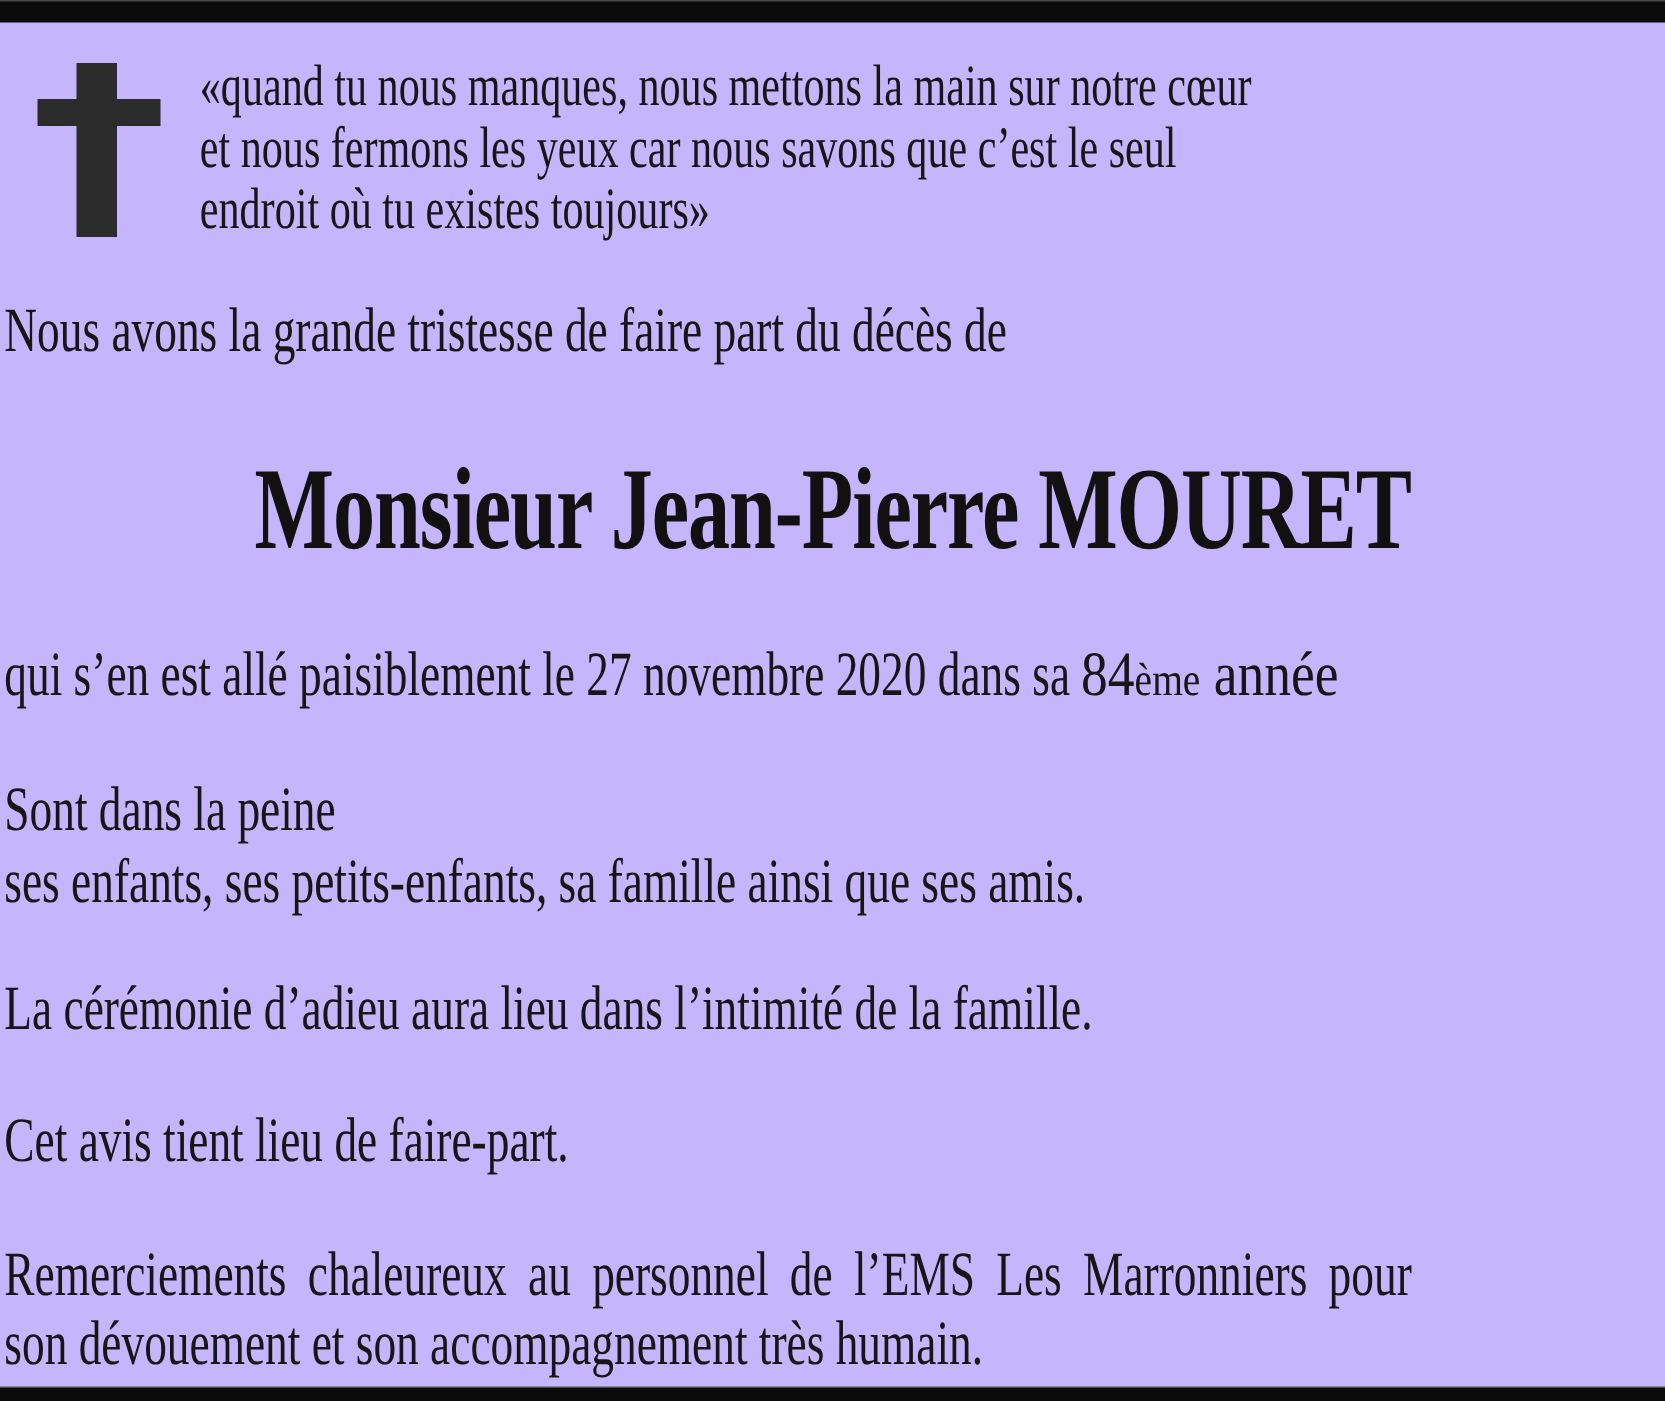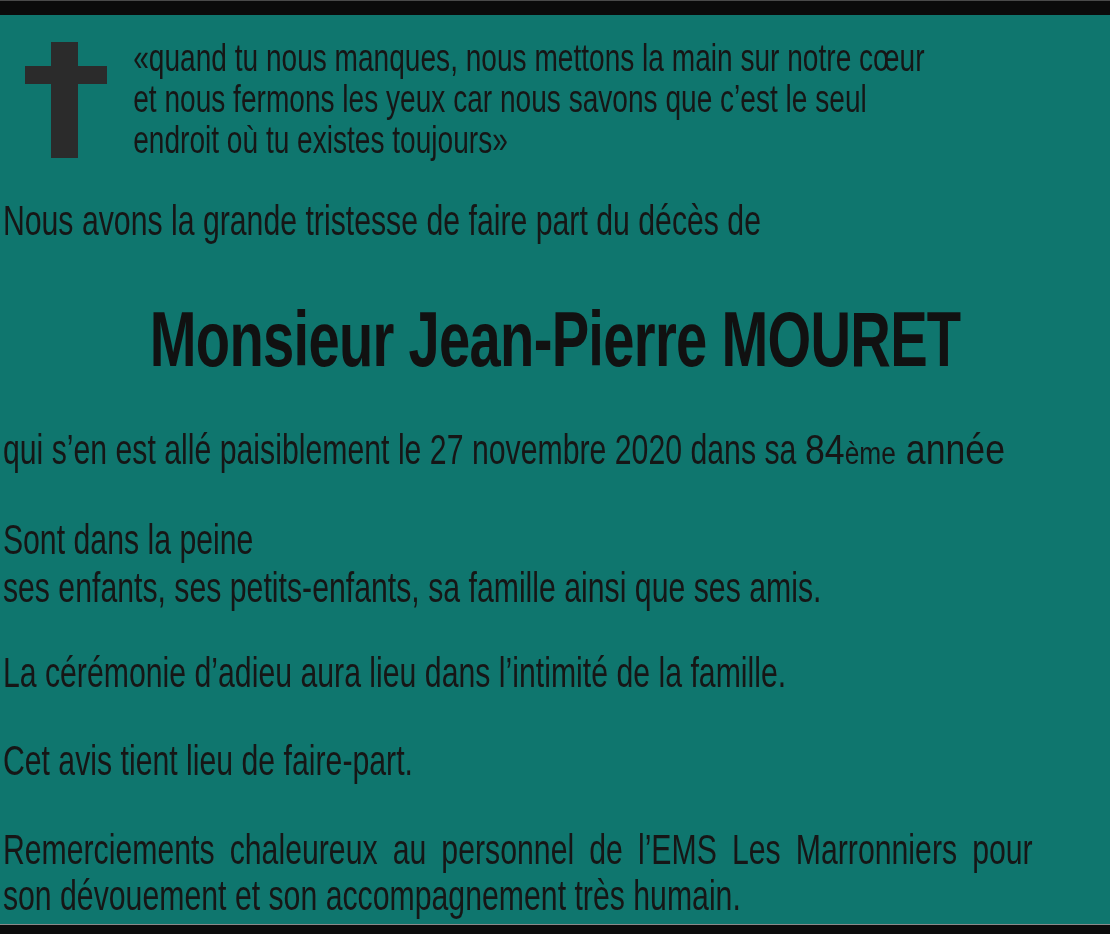--- a/index.html
+++ b/index.html
@@ -1,22 +1,22 @@
 <!DOCTYPE html>
 <html><head>
 <meta charset="utf-8">
 <style>
   html, body { margin: 0; padding: 0; background: #ffffff; }
   .page {
     position: relative;
     width: 1110px;
     height: 934px;
-    background: #0f766e;
+    background: #c4b5fd;
     overflow: hidden;
-    font-family: Liberation Sans, sans-serif;
+    font-family: Liberation Serif, serif;
     color: #161616;
   }
   .bar {
     position: absolute;
     left: 0;
     width: 100%;
     background: #0b0b0b;
   }
   .bar-top { top: 0; height: 15px; box-shadow: inset 0 1px 0 #4a4a4a; }
   .bar-bottom { bottom: 0; height: 10px; box-shadow: inset 0 1px 0 #8a8a8a; }

